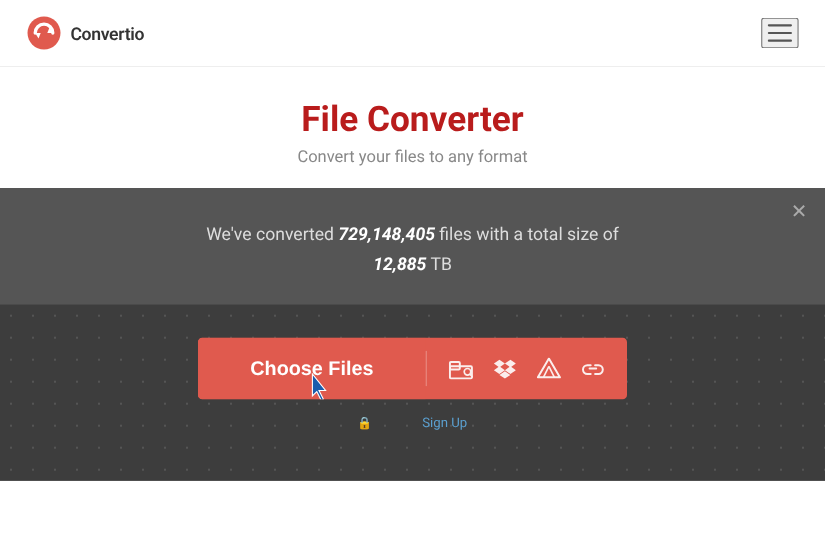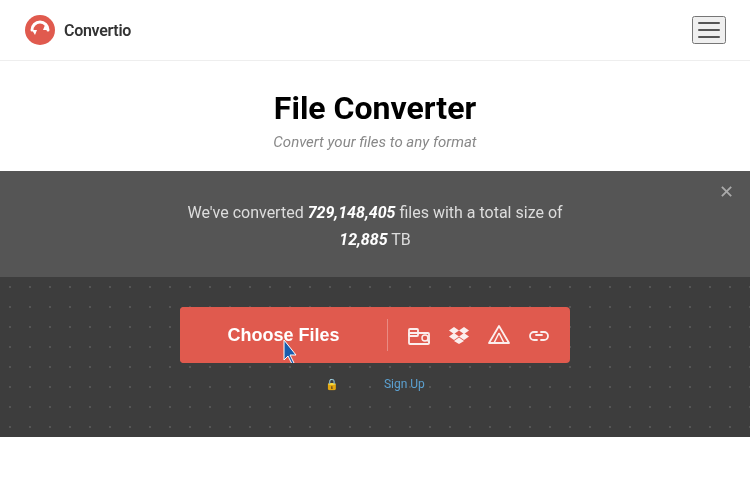--- a/index.html
+++ b/index.html
@@ -59,28 +59,27 @@
     
     .hero {
       text-align: center;
       padding: 28px 20px 20px;
       background: #fff;
     }
 
     .hero-title {
       font-size: 32px;
       font-weight: 700;
-      color: #000000;
+      color: #b91c1c;
       margin-bottom: 6px;
     }
 
     .hero-subtitle {
       font-size: 15px;
       color: #888;
-      font-style: italic;
     }
 
     
     .upload-section {
       background: #4a4a4a;
       margin: 0;
       padding: 0;
       position: relative;
     }
 

